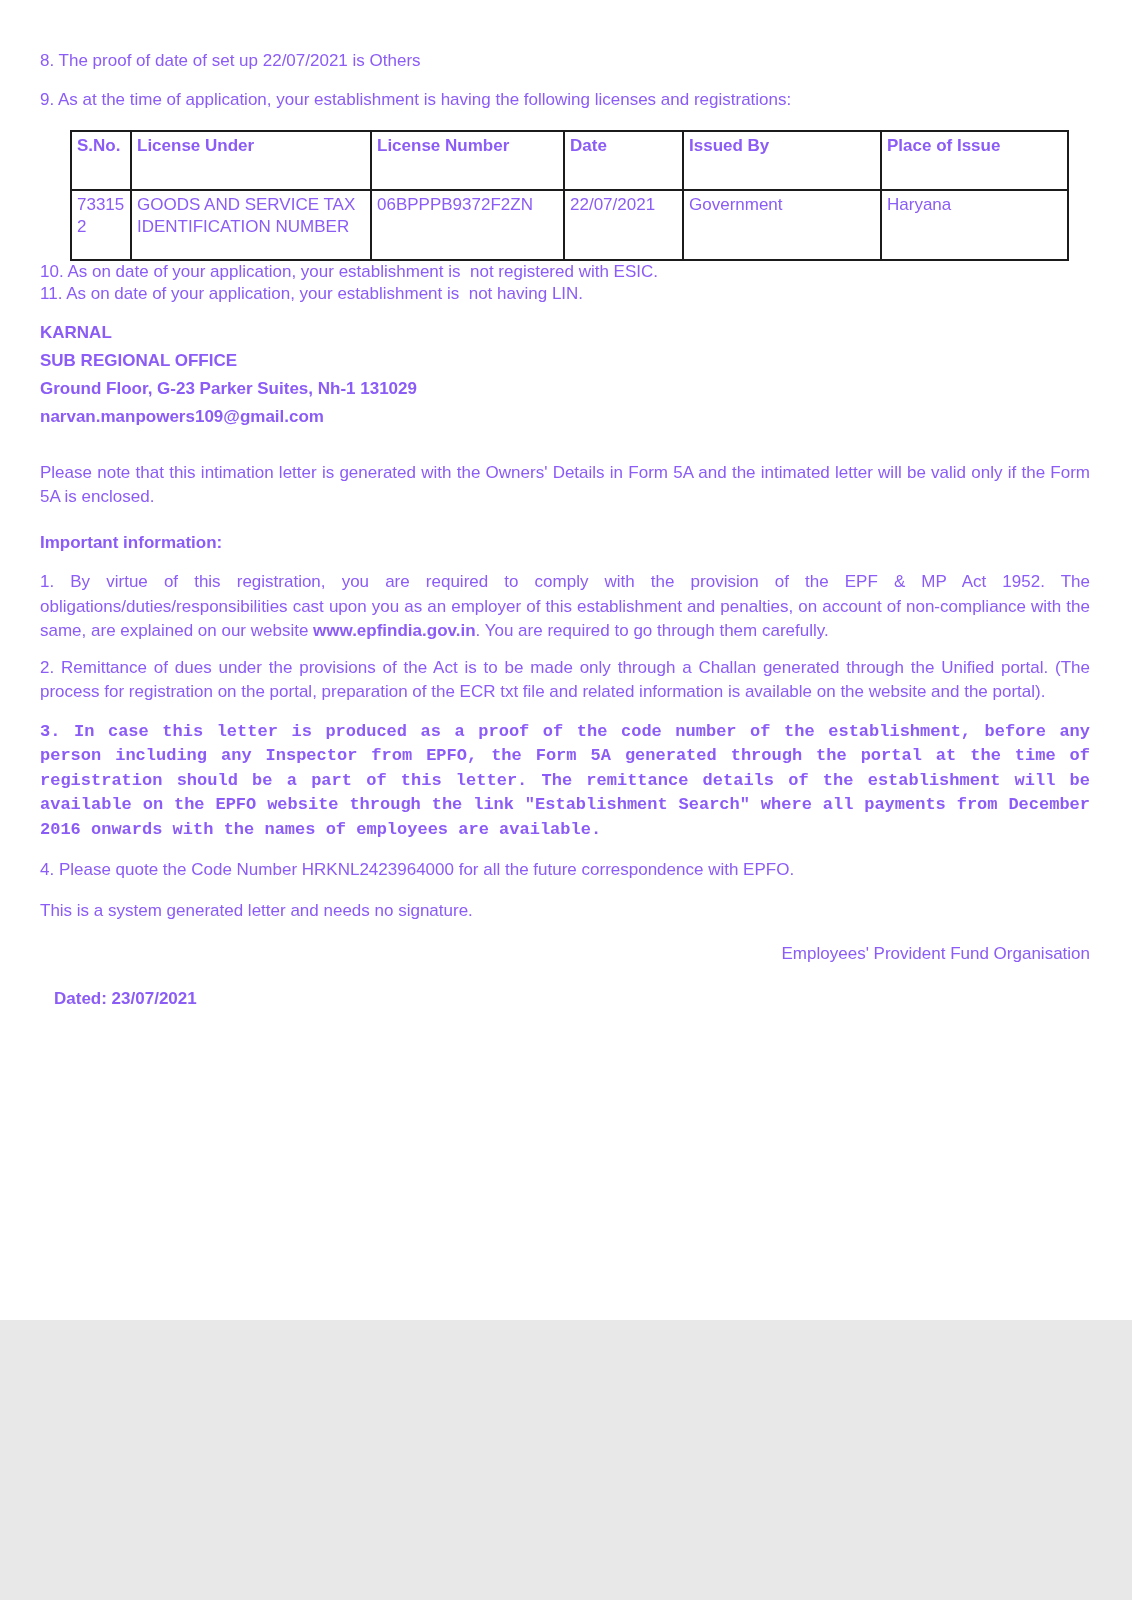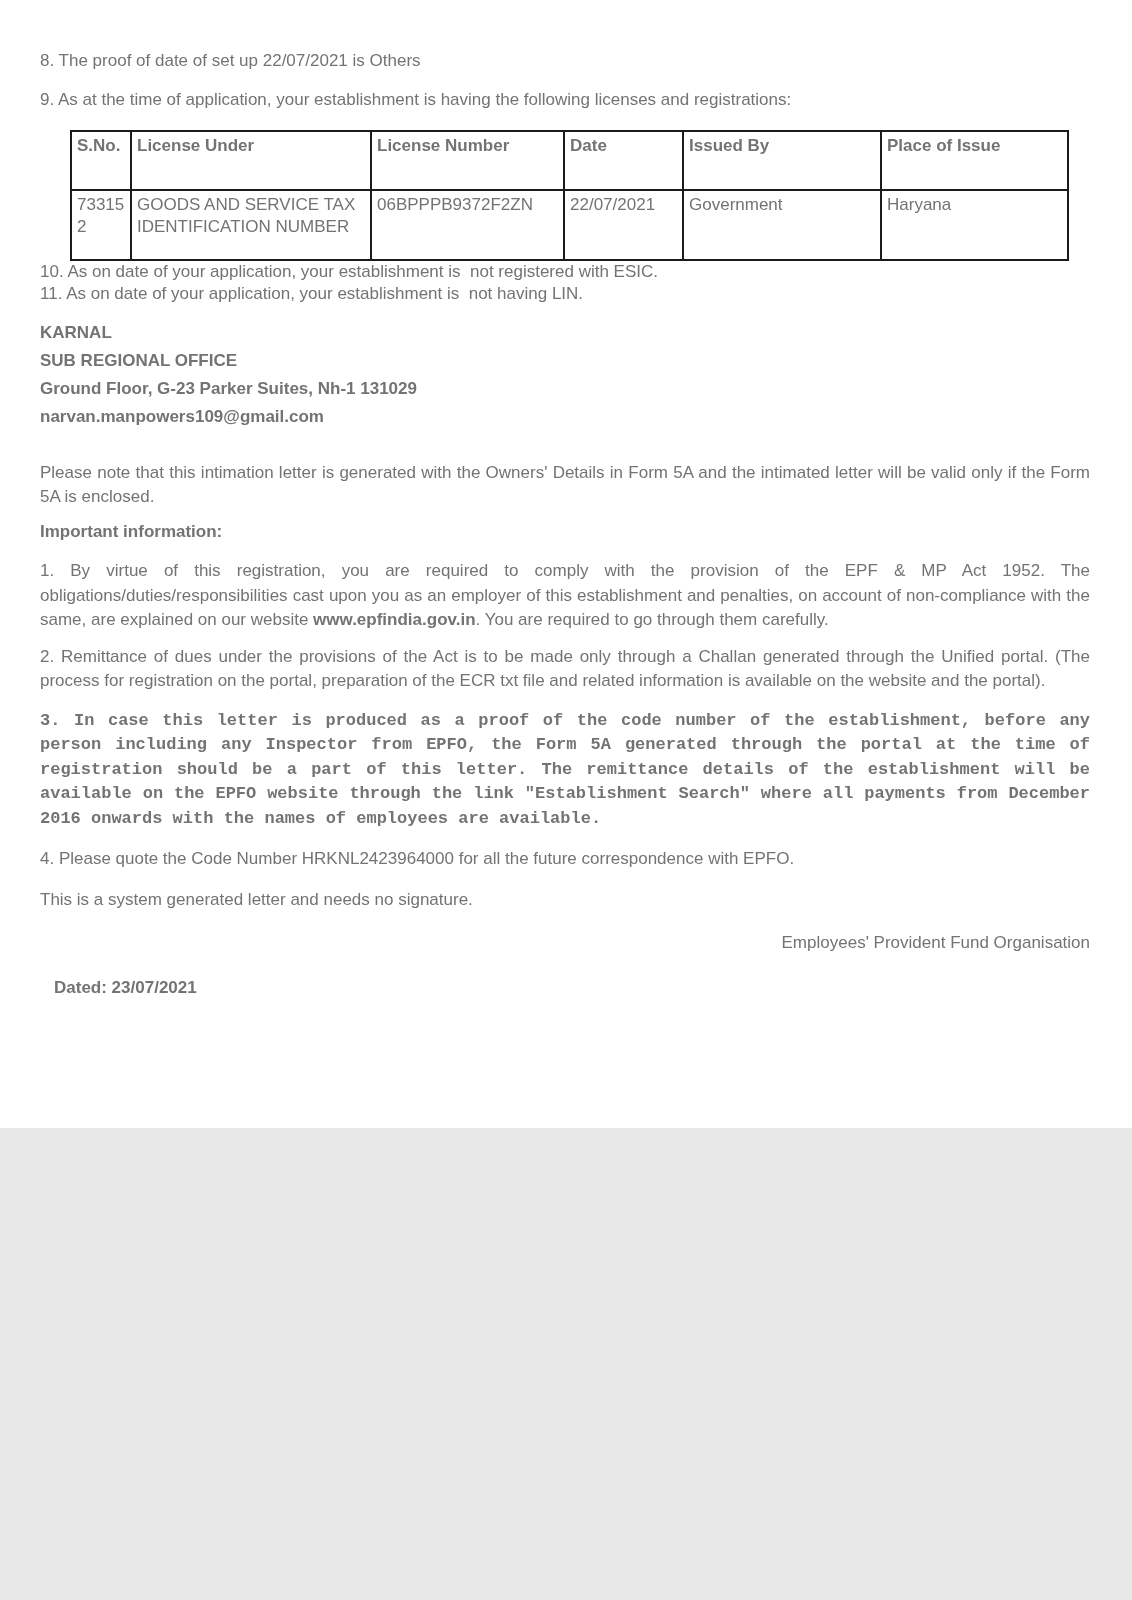--- a/index.html
+++ b/index.html
@@ -2,24 +2,24 @@
 <html><head>
 <meta charset="utf-8">
 <style>
   * { margin: 0; padding: 0; box-sizing: border-box; }
   html, body { background: #e8e8e8; }
   body { font-family: "Liberation Sans", "DejaVu Sans", sans-serif; }
 
   .page {
     position: relative;
     width: 1132px;
-    height: 1128px;
+    height: 1320px;
     margin: 0 auto;
     background: #ffffff;
-    color: #737373;
+    color: #8b5cf6;
     padding: 50px 42px 0 40px;
     font-size: 17px;
     line-height: 22px;
     overflow: hidden;
   }
 
   .line-item { margin: 0; }
   .ws-pre { white-space: pre-wrap; }
 
   .item-8 { margin-bottom: 17px; }
@@ -60,21 +60,21 @@
     line-height: 28px;
   }
 
   .note-para {
     margin-top: 30px;
     text-align: justify;
     line-height: 24px;
   }
 
   .important-heading {
-    margin-top: 12px;
+    margin-top: 23px;
     font-weight: bold;
   }
 
   .body-para {
     text-align: justify;
     line-height: 24.5px;
   }
   .para-1 { margin-top: 16px; }
   .para-2 { margin-top: 12px; }
   .para-3 { margin-top: 15px; font-weight: bold; font-family: Liberation Mono, monospace; }

